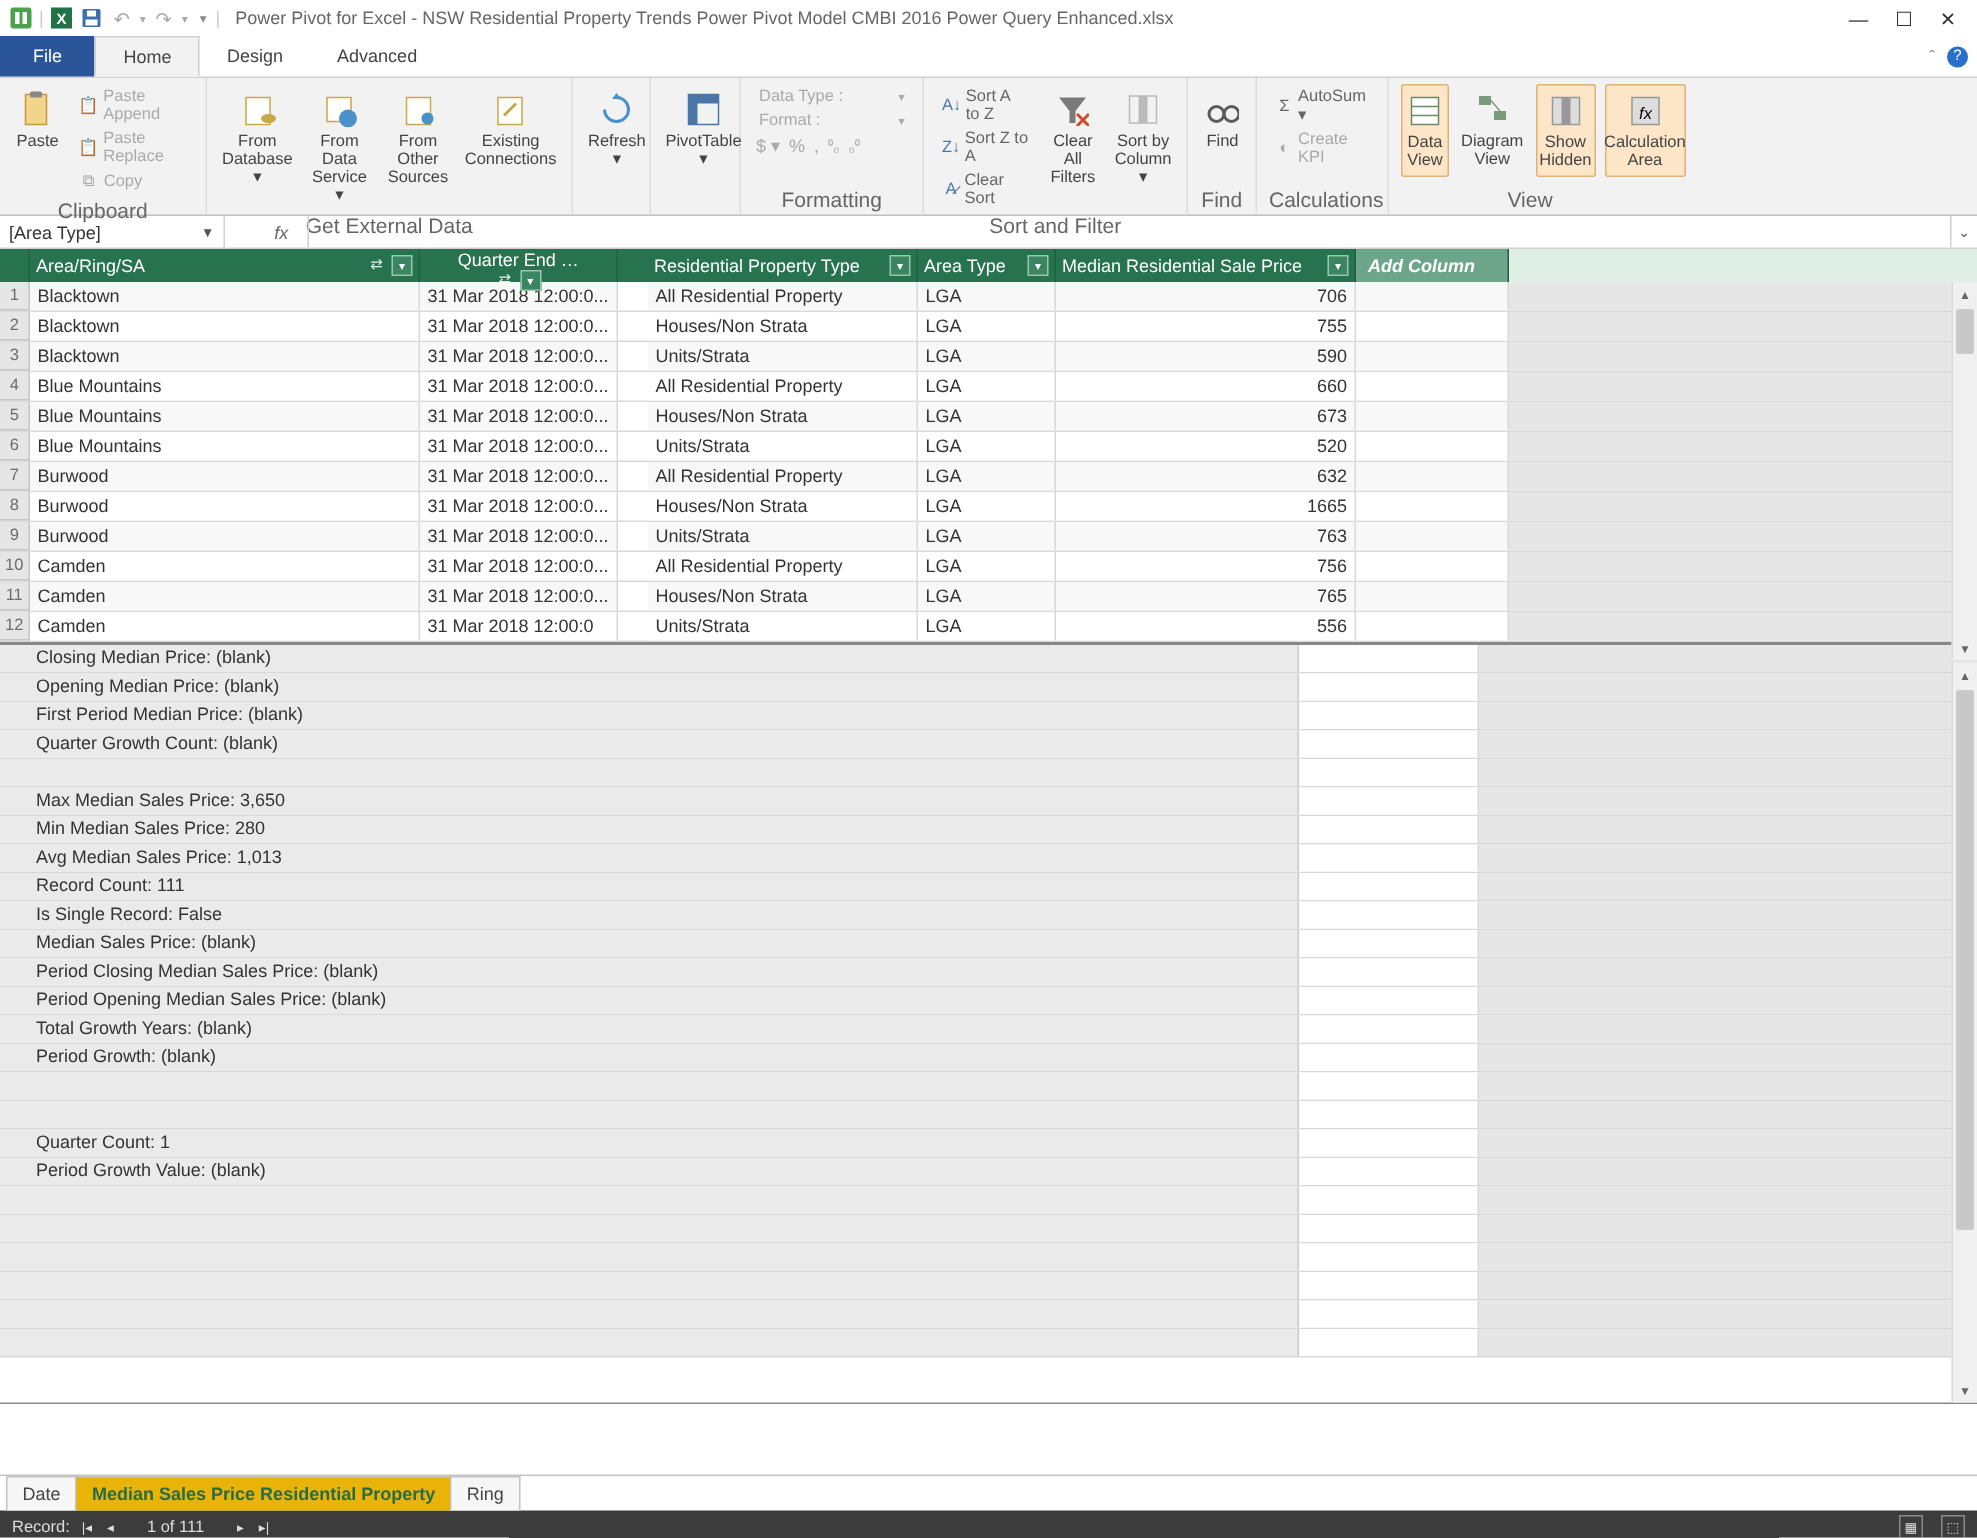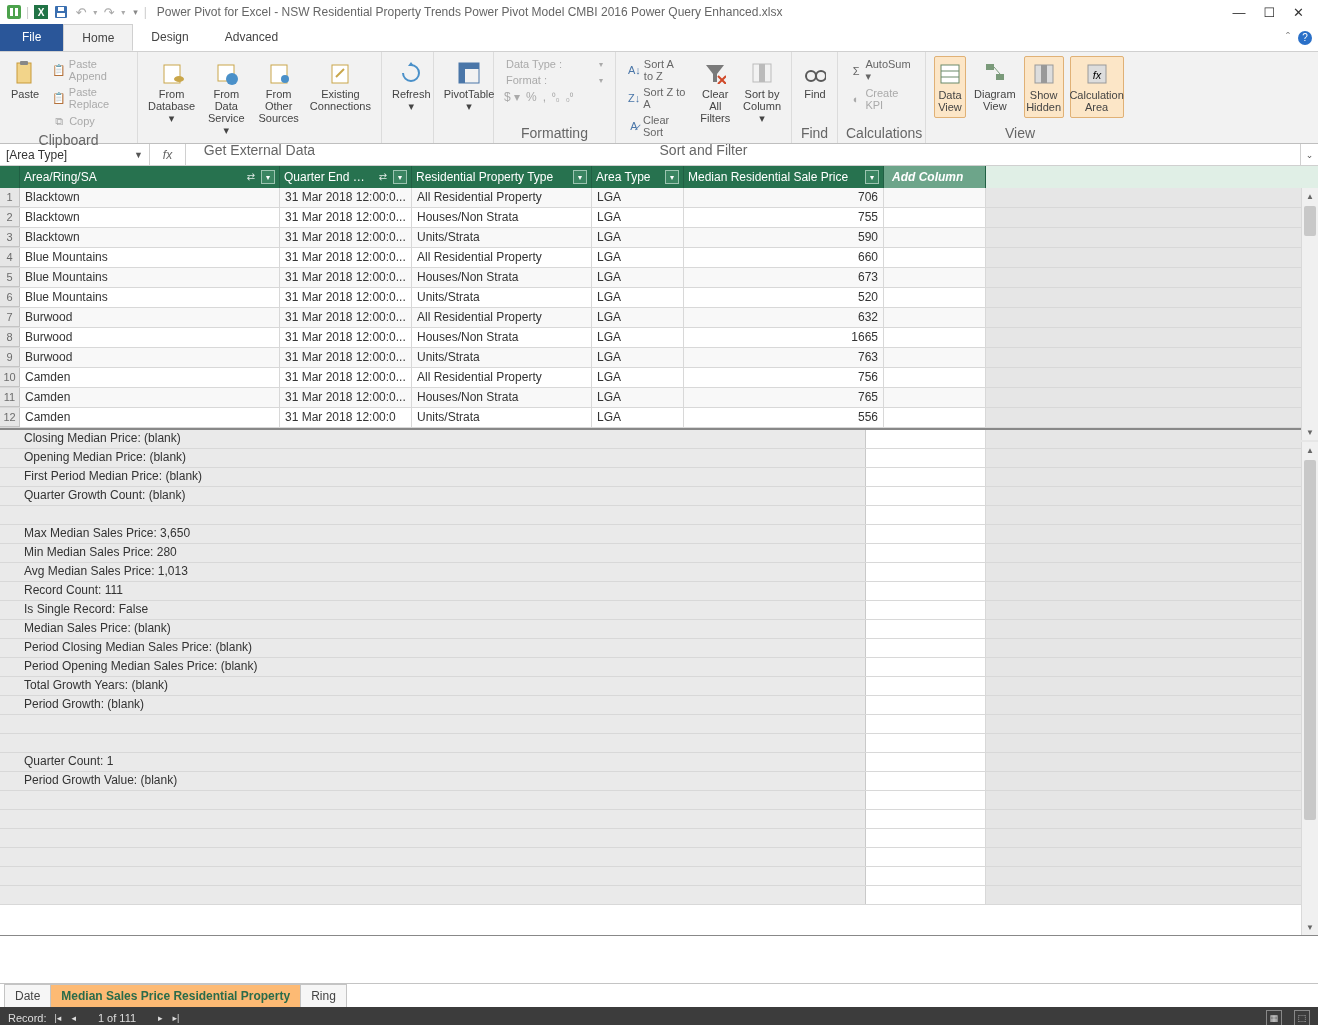--- a/index.html
+++ b/index.html
@@ -30,21 +30,21 @@
 .big-btn { display: flex; flex-direction: column; align-items: center; justify-content: flex-start; width: 56px; padding: 4px 2px; cursor: pointer; }
 .big-btn .bi { width: 26px; height: 26px; margin-bottom: 2px; display: flex; align-items: center; justify-content: center; }
 .big-btn .bl { font-size: 11px; color: #444; text-align: center; line-height: 12px; }
 .big-btn.toggled { background: #fce6c7; border: 1px solid #e0b176; border-radius: 2px; }
 .small-row { display: flex; align-items: center; gap: 3px; font-size: 11px; color: #666; padding: 2px 4px; cursor: pointer; }
 .small-row .si { width: 14px; height: 14px; display: flex; align-items: center; justify-content: center; }
 .stack { display: flex; flex-direction: column; gap: 0; }
 .dim { color: #aaa; }
 
 
-.name-formula { height: 22px; display: flex; align-items: stretch; border-bottom: 1px solid #d0d0d0; }
+.name-formula { height: 22px; display: flex; align-items: stretch; border-bottom: 1px solid #d0d0d0; gap: 20px; }
 .name-box { width: 150px; border-right: 1px solid #d0d0d0; display: flex; align-items: center; justify-content: space-between; padding: 0 6px; font-size: 12px; }
 .name-box .dd { font-size: 9px; color: #555; }
 .fx { width: 36px; display: flex; align-items: center; justify-content: center; font-style: italic; color: #666; border-right: 1px solid #d0d0d0; }
 .formula-input { flex: 1; padding: 0 6px; }
 .formula-exp { width: 18px; border-left: 1px solid #d0d0d0; display: flex; align-items: center; justify-content: center; font-size: 9px; color: #555; }
 
 
 .grid-wrap { position: relative; height: 770px; border-bottom: 1px solid #888; }
 .hdr-row { display: flex; height: 22px; background: #27724f; color: #fff; }
 .row { display: flex; height: 20px; border-bottom: 1px solid #d8d8d8; }
@@ -52,22 +52,22 @@
 .rownum { width: 20px; background: #e6e6e6; color: #6c6c6c; font-size: 11px; display: flex; align-items: center; justify-content: center; border-right: 1px solid #c4c4c4; border-bottom: 1px solid #c4c4c4; }
 .corner { width: 20px; background: #27724f; border-right: 1px solid #205f43; }
 .colh { display: flex; align-items: center; justify-content: space-between; padding: 0 4px; font-size: 12px; border-right: 1px solid #205f43; position: relative; }
 .colh .fi { width: 14px; height: 14px; background: #3b8562; border: 1px solid #9bc4b0; display: flex; align-items: center; justify-content: center; font-size: 8px; }
 .colh .ri { width: 12px; height: 12px; display: flex; align-items: center; justify-content: center; font-size: 10px; margin-right: 2px; opacity: .85; }
 .addcol { background: #6da58a; font-style: italic; font-weight: bold; padding-left: 8px; }
 .cell { padding: 2px 5px; font-size: 12px; color: #333; border-right: 1px solid #d8d8d8; background: #fff; white-space: nowrap; overflow: hidden; }
 .cell.num { text-align: right; }
 
 .c-area { width: 260px; }
-.c-qtr  { width: 132px; }
-.c-prop { width: 180px; }
+.c-qtr  { width: 132px; flex-direction: column; }
+.c-prop { width: 180px; margin-left: 20px; }
 .c-atype{ width: 92px; }
 .c-med  { width: 200px; }
 .c-add  { width: 102px; }
 .c-rest { flex: 1; background: #e6e6e6; }
 
 
 .measures { height: 490px; overflow: hidden; border-top: 2px solid #888; }
 .mrow { display: flex; height: 19px; border-bottom: 1px solid #d8d8d8; }
 .mcell { width: 866px; padding: 1px 6px 1px 24px; font-size: 12px; color: #333; background: #eaeaea; border-right: 1px solid #c9c9c9; }
 .mcell2 { width: 120px; background: #fff; border-right: 1px solid #d8d8d8; }
@@ -76,21 +76,21 @@
 
 .vscroll { position: absolute; right: 0; top: 0; width: 17px; background: #f0f0f0; border-left: 1px solid #d9d9d9; }
 .vscroll.top { height: 252px; top: 22px; }
 .vscroll.bot { top: 276px; bottom: 0; }
 .vscroll .thumb { position: absolute; left: 2px; right: 2px; background: #c8c8c8; border-radius: 2px; }
 .vscroll .arr { position: absolute; left: 0; right: 0; height: 16px; display: flex; align-items: center; justify-content: center; font-size: 8px; color: #666; }
 
 
 .sheet-tabs { height: 24px; display: flex; align-items: center; background: #fff; border-top: 1px solid #c4c4c4; padding-left: 4px; margin-top: 47px; }
 .sheet-tabs .st { padding: 4px 10px; font-size: 12px; color: #444; border: 1px solid #c4c4c4; border-bottom: none; background: #f6f6f6; margin-right: -1px; cursor: pointer; }
-.sheet-tabs .st.active { background: #fdba74; color: #2a6b4a; font-weight: 600; }
+.sheet-tabs .st.active { background: #eab308; color: #2a6b4a; font-weight: 600; }
 
 
 .statusbar { height: 22px; background: #3c3c3c; color: #ddd; display: flex; align-items: center; font-size: 11px; padding: 0 8px; }
 .statusbar .nav { display: flex; gap: 10px; margin-left: 8px; align-items: center; }
 .statusbar .nav span { font-size: 9px; cursor: pointer; }
 .statusbar .right { margin-left: auto; display: flex; align-items: center; gap: 12px; }
 .sb-ico { width: 16px; height: 16px; border: 1px solid #888; display: flex; align-items: center; justify-content: center; font-size: 9px; }
 
 svg { display: block; }
 </style>

